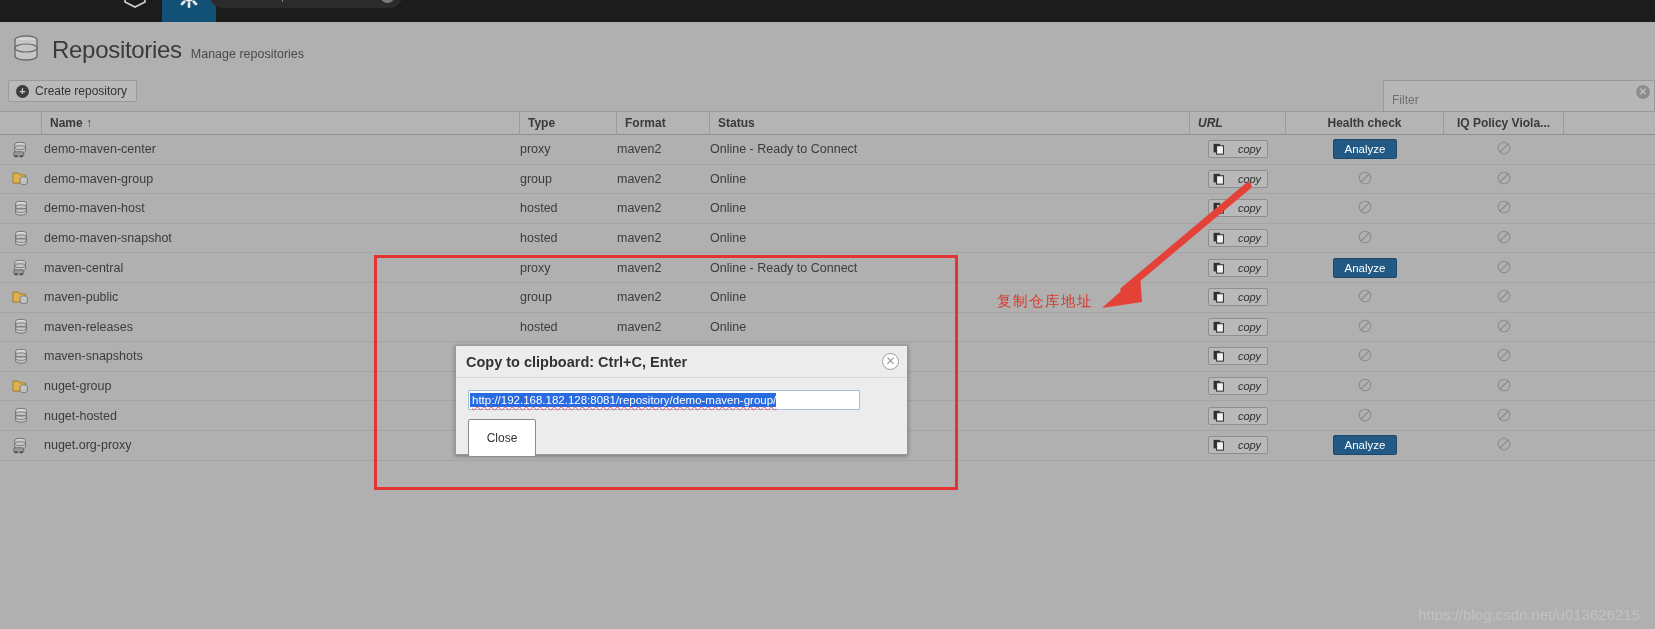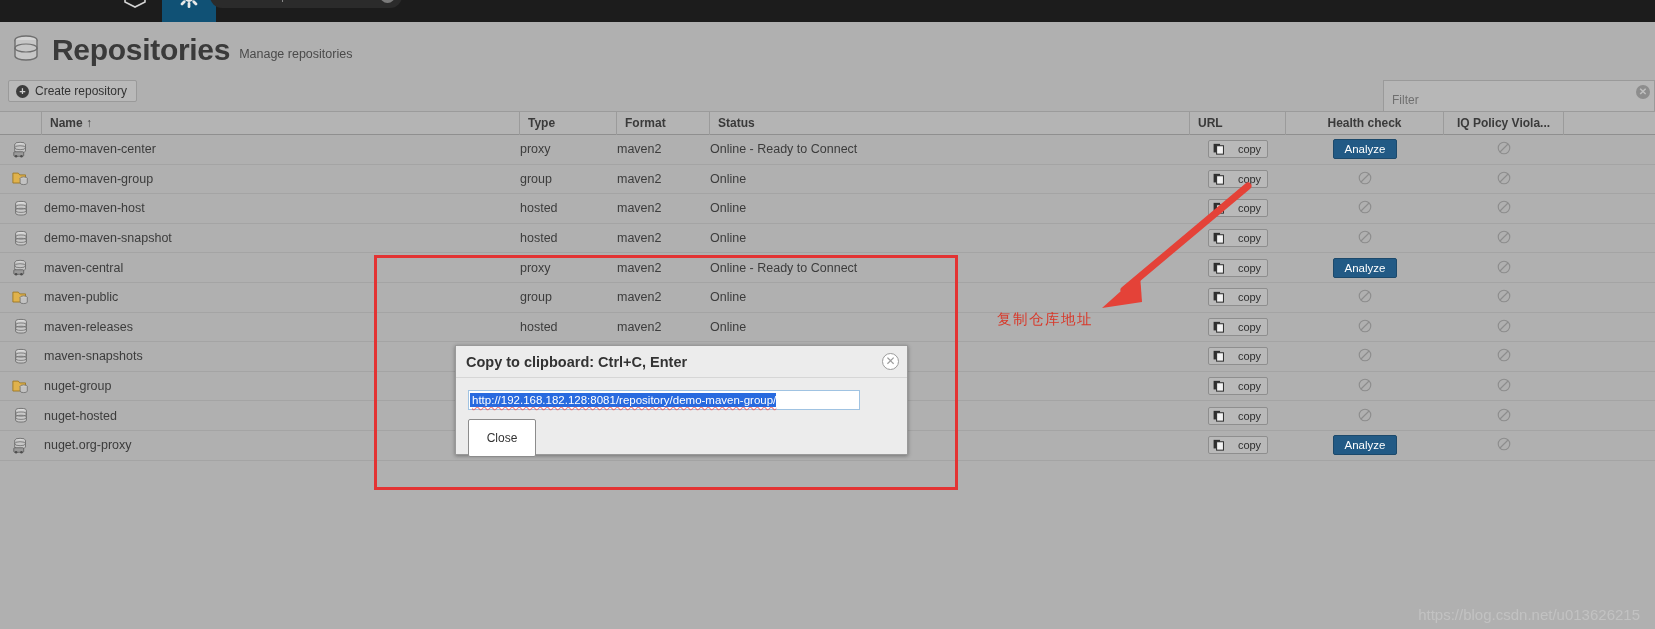--- a/index.html
+++ b/index.html
@@ -50,21 +50,21 @@
     background: #7a7a7a; color: #2b2b2b;
     font-size: 10px; line-height: 15px; text-align: center; font-weight: bold;
   }
 
   
   .page-head {
     position: absolute; left: 0; top: 22px; width: 1655px; height: 56px;
     display: flex; align-items: center; padding-left: 12px;
   }
   .page-icon { width: 28px; height: 30px; margin-right: 12px; }
-  .page-title { font-size: 30px; color: #3a3a3a; font-weight: 700; letter-spacing: -0.3px; }
+  .page-title { font-size: 24px; color: #3a3a3a; font-weight: 400; letter-spacing: -0.3px; }
   .page-sub { font-size: 12.5px; color: #4a4a4a; margin-left: 9px; position: relative; top: 4px; }
 
   
   .toolbar { position: absolute; left: 0; top: 80px; width: 1655px; height: 26px; }
   .btn-create {
     position: absolute; left: 8px; top: 0;
     height: 22px; padding: 0 9px 0 7px;
     background: #b9b9b9; border: 1px solid #9a9a9a; border-radius: 2px;
     display: flex; align-items: center; gap: 6px;
     font-size: 12px; color: #333; cursor: pointer;
@@ -101,21 +101,21 @@
     display: flex; height: 29.6px; align-items: center;
     border-bottom: 1px solid #a4a4a4;
     font-size: 12.5px; color: #3c3c3c;
     background: #b0b0b0;
   }
   .c-icon { width: 42px; flex: 0 0 42px; display: flex; justify-content: center; align-items: center; }
   .c-name { width: 478px; flex: 0 0 478px; padding-left: 2px; }
   .c-type { width: 97px; flex: 0 0 97px; }
   .c-format { width: 93px; flex: 0 0 93px; }
   .c-status { width: 480px; flex: 0 0 480px; }
-  .c-url { width: 96px; flex: 0 0 96px; display: flex; justify-content: center; }
+  .c-url { width: 96px; flex: 0 0 96px; display: flex; justify-content: center; font-style: italic; }
   .c-health { width: 158px; flex: 0 0 158px; display: flex; justify-content: center; }
   .c-iq { width: 120px; flex: 0 0 120px; display: flex; justify-content: center; }
 
   .btn-copy {
     height: 18px; padding: 0 6px 0 4px;
     background: #b9b9b9; border: 1px solid #8e8e8e; border-radius: 2px;
     display: inline-flex; align-items: center; gap: 13px;
     font-size: 11px; color: #2e2e2e; cursor: pointer;
   }
   .btn-analyze {
@@ -125,21 +125,21 @@
   }
   .no-icon { color: #8d8d8d; font-size: 14px; line-height: 1; }
 
   
   .anno-rect {
     position: absolute; left: 374px; top: 255px;
     width: 584px; height: 235px;
     border: 3px solid #fb2c2c; pointer-events: none;
   }
   .anno-text {
-    position: absolute; left: 997px; top: 310px;
+    position: absolute; left: 997px; top: 292px;
     color: #ee3322; font-size: 14.5px;
     letter-spacing: 1.5px;
     font-family: "DejaVu Sans", sans-serif;
   }
   .anno-arrow { position: absolute; left: 1078px; top: 178px; }
 
   
   .dlg {
     position: absolute; left: 455px; top: 345px;
     width: 453px; height: 110px;

